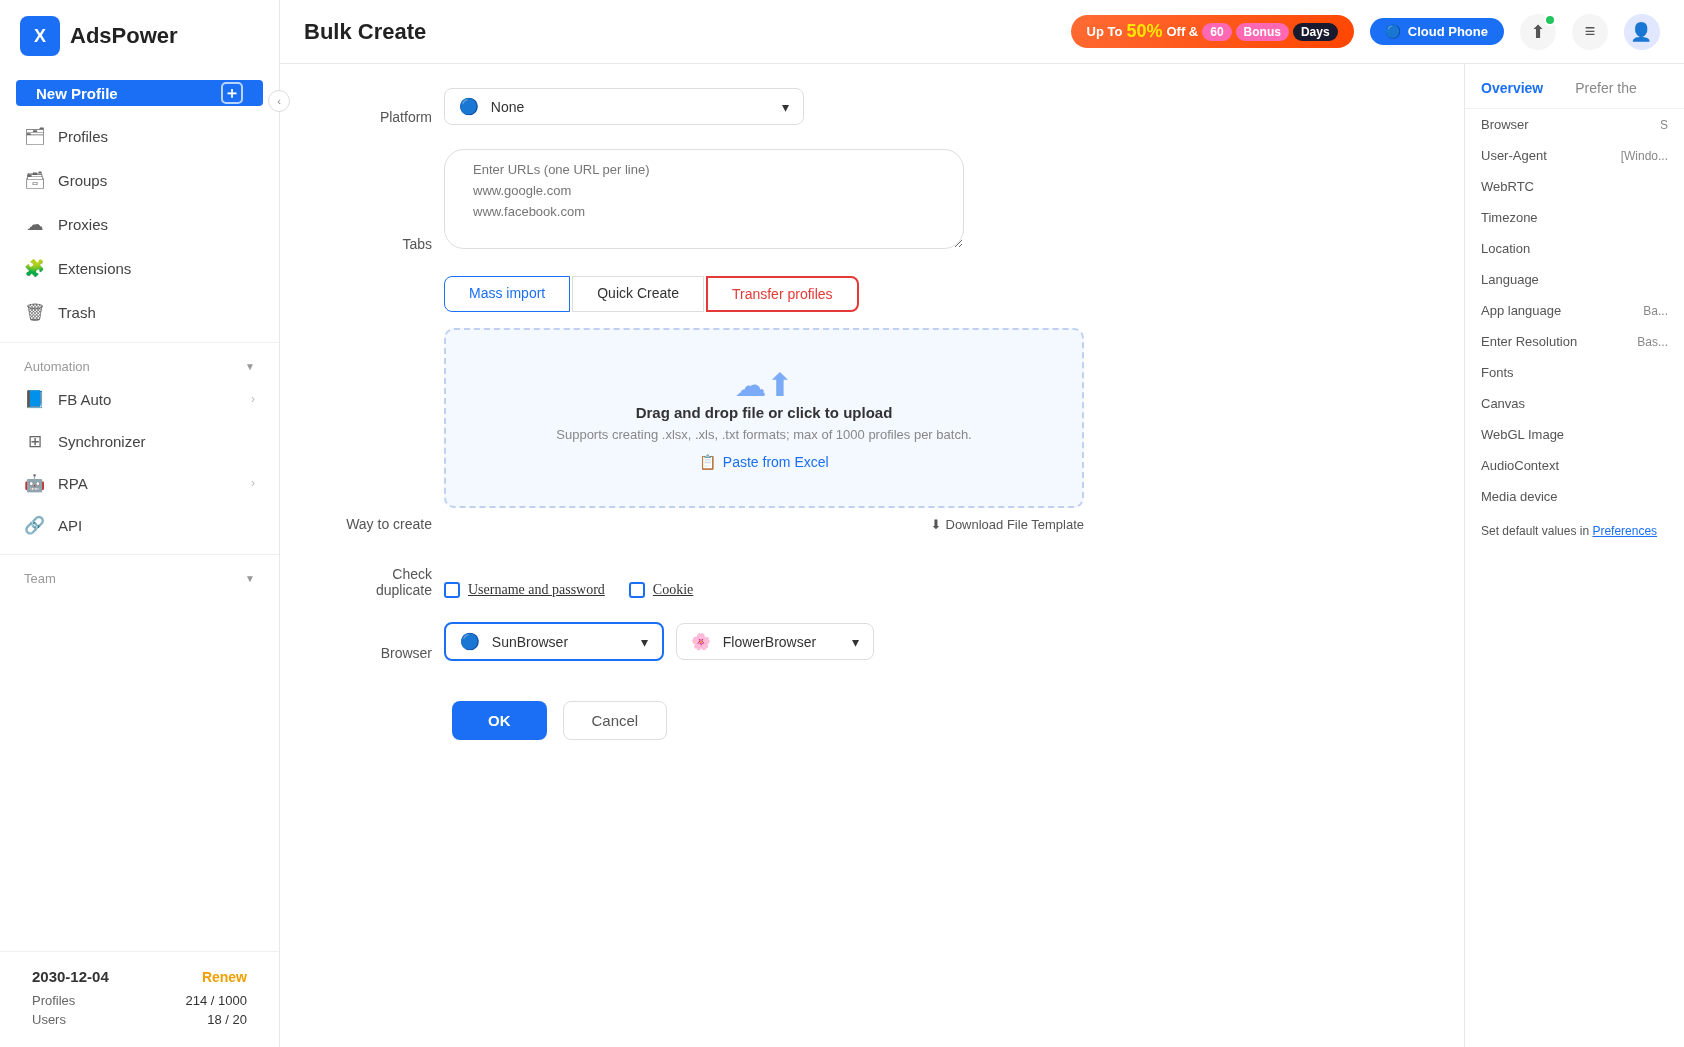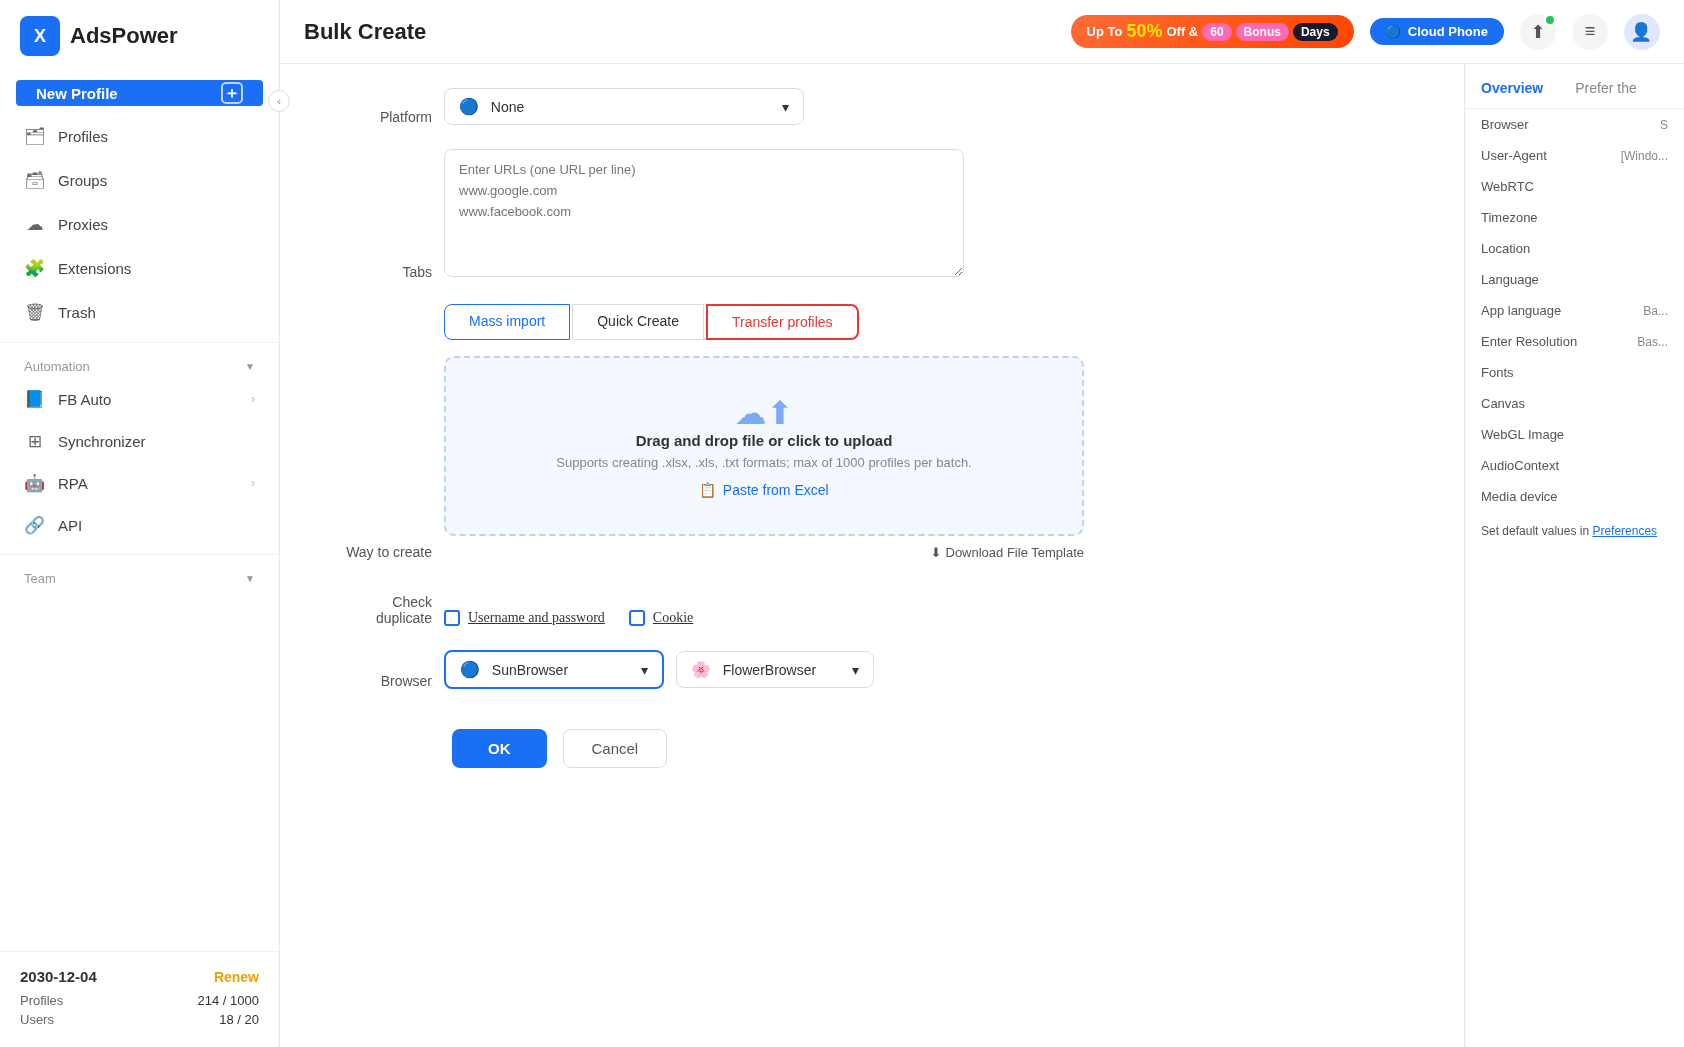--- a/index.html
+++ b/index.html
@@ -84,21 +84,21 @@
       cursor: pointer;
       color: #444;
       font-size: 15px;
     }
     .sub-nav-left { display: flex; align-items: center; gap: 12px; }
     .sub-nav-arrow { color: #bbb; font-size: 12px; }
 
     .sidebar-footer {
       margin-top: auto;
       border-top: 1px solid #f0f0f0;
-      padding: 16px 20px;
+      padding: 16px 32px;
     }
     .date-renew { display: flex; justify-content: space-between; align-items: center; margin-bottom: 8px; }
     .date-text { font-size: 15px; color: #333; font-weight: 600; }
     .renew-btn { color: #f0a000; font-size: 14px; cursor: pointer; font-weight: 600; }
     .stat-row { display: flex; justify-content: space-between; color: #666; font-size: 13px; margin-bottom: 4px; }
     .stat-value { color: #333; }
 
     
     #main {
       flex: 1;
@@ -238,24 +238,24 @@
       background: #fff;
       cursor: pointer;
       width: 360px;
       font-size: 14px;
       color: #333;
     }
     .select-box .platform-icon { margin-right: 8px; font-size: 16px; }
 
     textarea.form-textarea {
       width: 520px;
-      height: 128px;
+      height: 100px;
       border: 1px solid #ddd;
-      border-radius: 8px;
-      padding: 10px 14px;
+      border-radius: 20px;
+      padding: 10px 28px;
       font-size: 13px;
       color: #aaa;
       resize: vertical;
       font-family: inherit;
       line-height: 1.6;
     }
 
     
     .create-options {
       display: flex;

